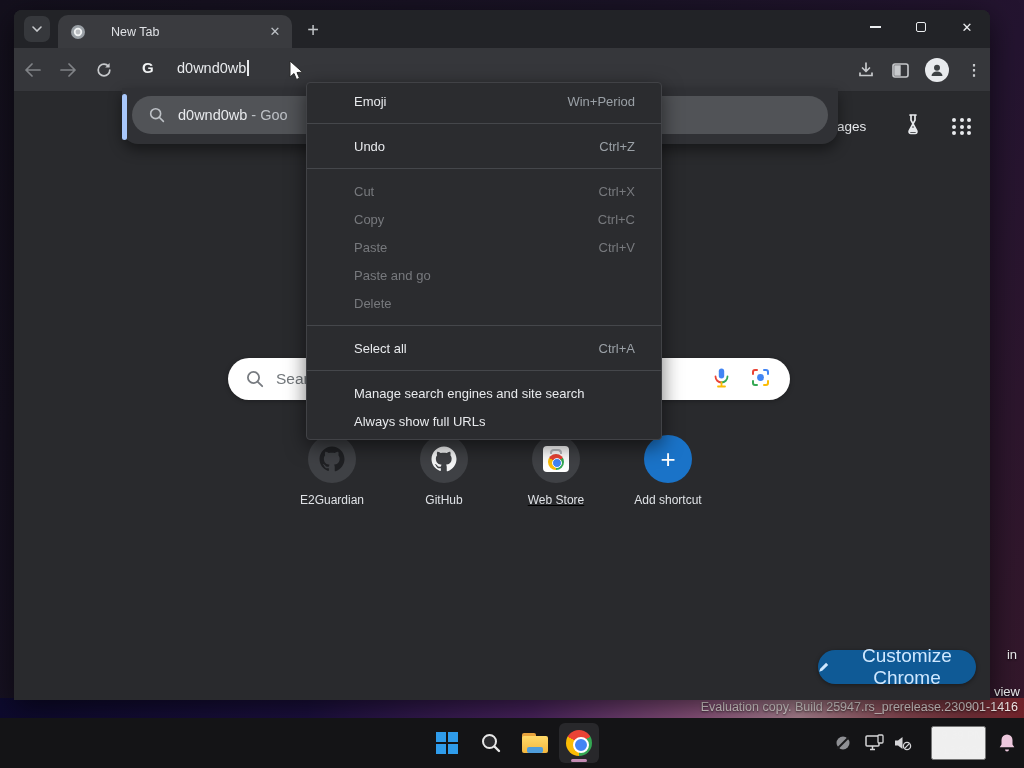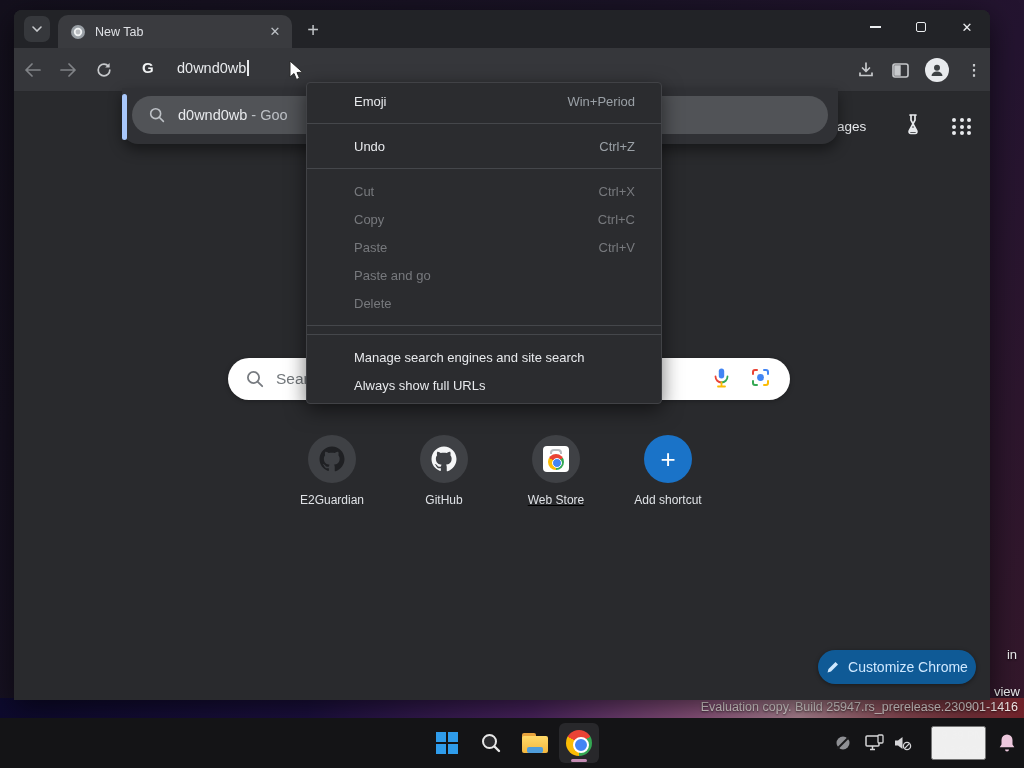--- a/index.html
+++ b/index.html
@@ -16,21 +16,21 @@
 
   
   .window { position:absolute; left:14px; top:10px; width:976px; height:690px;
     background:#292a2d; border-radius:8px 8px 0 0; box-shadow:0 8px 30px rgba(0,0,0,.6); }
 
   .tabstrip { position:absolute; left:0; top:0; width:100%; height:38px;
     background:#222327; border-radius:8px 8px 0 0; }
   .tab-search-btn { position:absolute; left:10px; top:6px; width:26px; height:26px;
     background:#36383c; border:none; border-radius:7px; display:flex; align-items:center; justify-content:center; cursor:pointer; }
   .tab { position:absolute; left:44px; top:5px; width:234px; height:33px;
-    background:#3a3b3f; border-radius:10px 10px 0 0; display:flex; align-items:center; padding:0 8px 0 12px; }
+    background:#3a3b3f; border-radius:10px 10px 0 0; display:flex; align-items:center; padding:0 8px 0 12px;gap:16px; }
   .tab-title { color:#dfe1e5; font-size:12.5px; flex:1; margin-left:9px; white-space:nowrap; overflow:hidden; }
   .tab-close { background:none; border:none; color:#bdc1c6; font-size:13px; width:18px; height:18px; line-height:16px;
     border-radius:50%; cursor:pointer; text-align:center; padding:0; }
   .newtab-btn { position:absolute; left:286px; top:7px; width:26px; height:26px; background:none; border:none;
     color:#c3c6c9; font-size:20px; line-height:24px; border-radius:50%; cursor:pointer; }
   .win-controls { position:absolute; right:0; top:0; height:38px; display:flex; }
   .win-btn { width:46px; height:34px; background:none; border:none; color:#eceef0; display:flex;
     align-items:center; justify-content:center; cursor:pointer; }
   .min-glyph { display:block; width:11px; height:1.5px; background:#eceef0; }
   .max-glyph { display:block; width:10px; height:10px; border:1.3px solid #eceef0; border-radius:2px; }
@@ -68,21 +68,21 @@
   .webstore-tile { width:26px; height:26px; background:#fff; border-radius:4px; position:relative; }
   .webstore-tile .handle { position:absolute; left:7px; top:3px; width:12px; height:5px; border:2px solid #b9bcc0; border-bottom:none; border-radius:4px 4px 0 0; }
   .mini-chrome { position:absolute; left:5px; top:8px; width:16px; height:16px; border-radius:50%;
     background:conic-gradient(from 60deg,#34a853 0 120deg,#fbbc05 0 240deg,#ea4335 0 360deg); }
   .mini-chrome::after { content:""; position:absolute; left:4px; top:4px; width:8px; height:8px; border-radius:50%;
     background:#4285f4; border:1.5px solid #fff; }
 
   .customize-chip { position:absolute; left:804px; top:640px; width:158px; height:34px; background:#0f5a96;
     border:none; border-radius:17px; display:flex; align-items:center; justify-content:center; gap:8px; cursor:pointer;
     box-shadow:0 1px 4px rgba(0,0,0,.4); }
-  .customize-chip span { color:#cfe8ff; font-size:14px; }
+  .customize-chip span { color:#cfe8ff; font-size:19px; }
 
   
   .omni-dropdown { position:absolute; left:108px; top:78px; width:716px; height:56px; background:#303135;
     border-radius:0 0 16px 16px; box-shadow:0 6px 14px rgba(0,0,0,.45); z-index:5; }
   .accent-bar { position:absolute; left:0px; top:6px; width:5px; height:46px; border-radius:3px; background:#a8c7fa; }
   .suggestion-row { position:absolute; left:10px; top:8px; width:696px; height:38px; background:#515357;
     border-radius:19px; display:flex; align-items:center; cursor:pointer; }
   .suggestion-text { color:#e8eaed; font-size:14.5px; margin-left:13px; white-space:nowrap; }
   .suggestion-suffix { color:#bdc1c6; }
 
@@ -329,20 +329,24 @@
       </div>
       <div class="menu-item disabled">
         <span class="lab">Paste and go</span>
           <span class="sc"></span>
       </div>
       <div class="menu-item disabled">
         <span class="lab">Delete</span>
           <span class="sc"></span>
       </div>
       <div class="menu-sep"></div>
+      <div class="menu-item">
+        <span class="lab">Select all</span>
+          <span class="sc">Ctrl+A</span>
+      </div>
       <div class="menu-sep"></div>
       <div class="menu-item">
         <span class="lab">Manage search engines and site search</span>
           <span class="sc"></span>
       </div>
       <div class="menu-item">
         <span class="lab">Always show full URLs</span>
           <span class="sc"></span>
       </div>
     </div>

